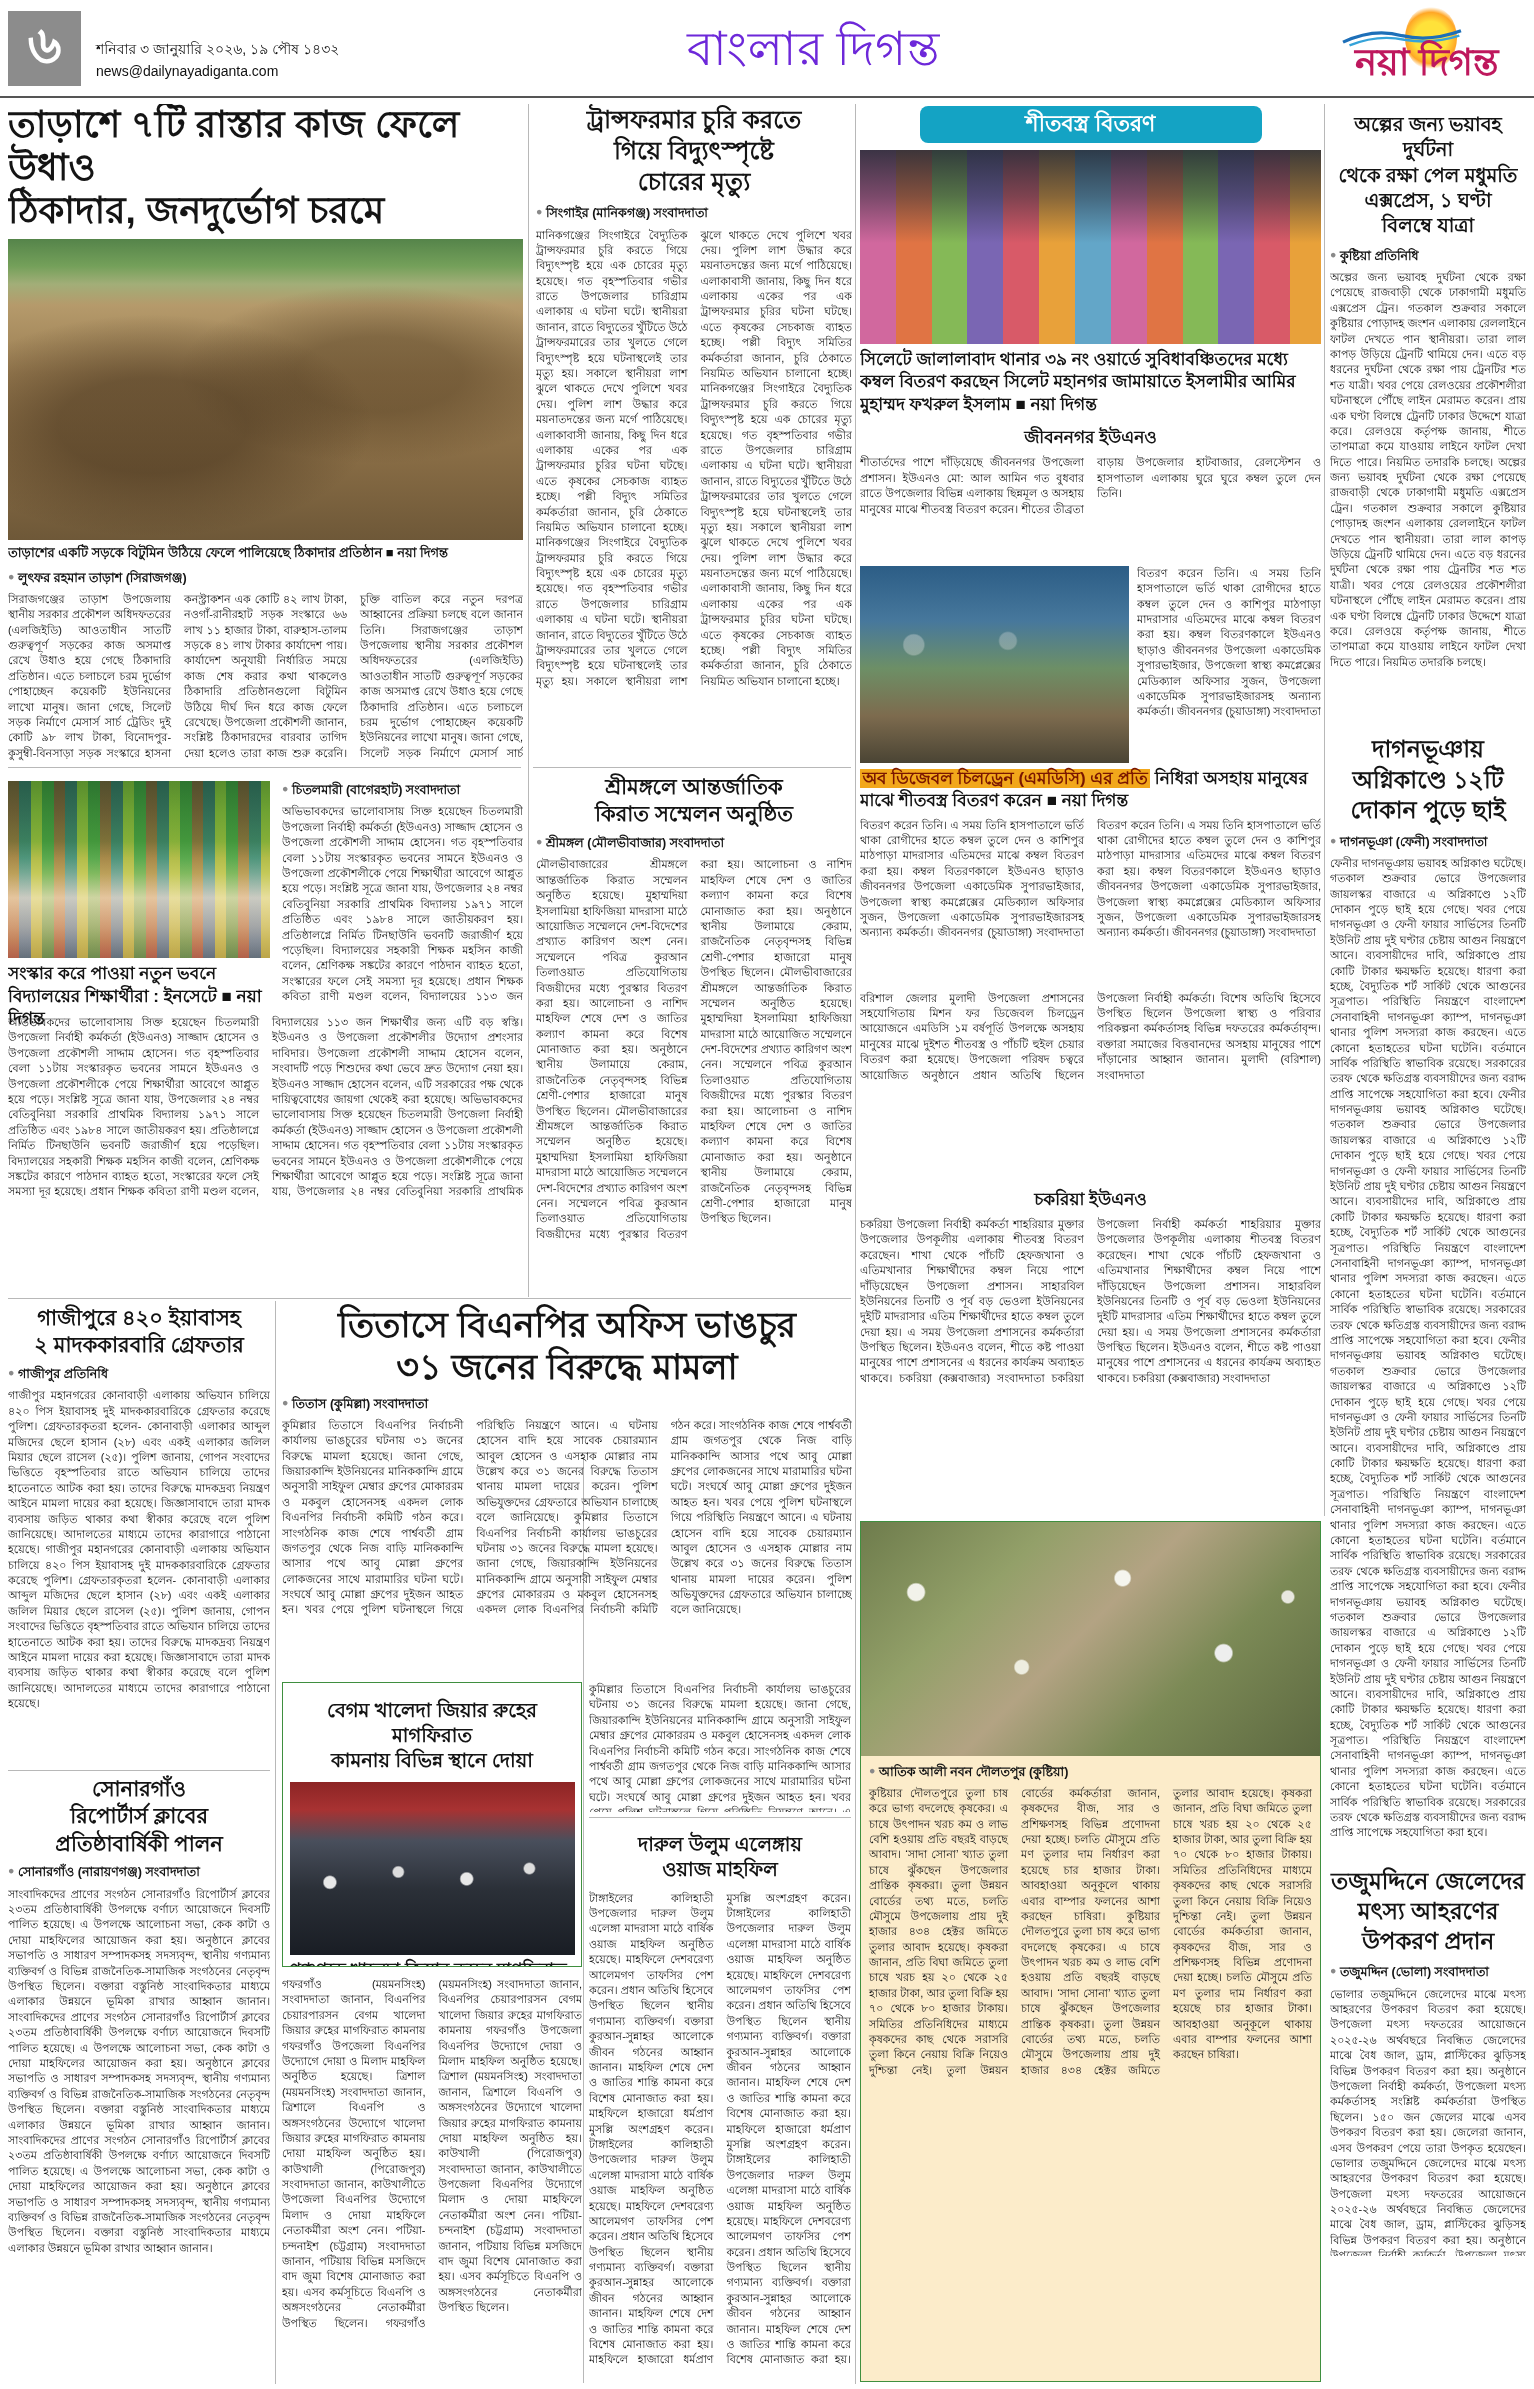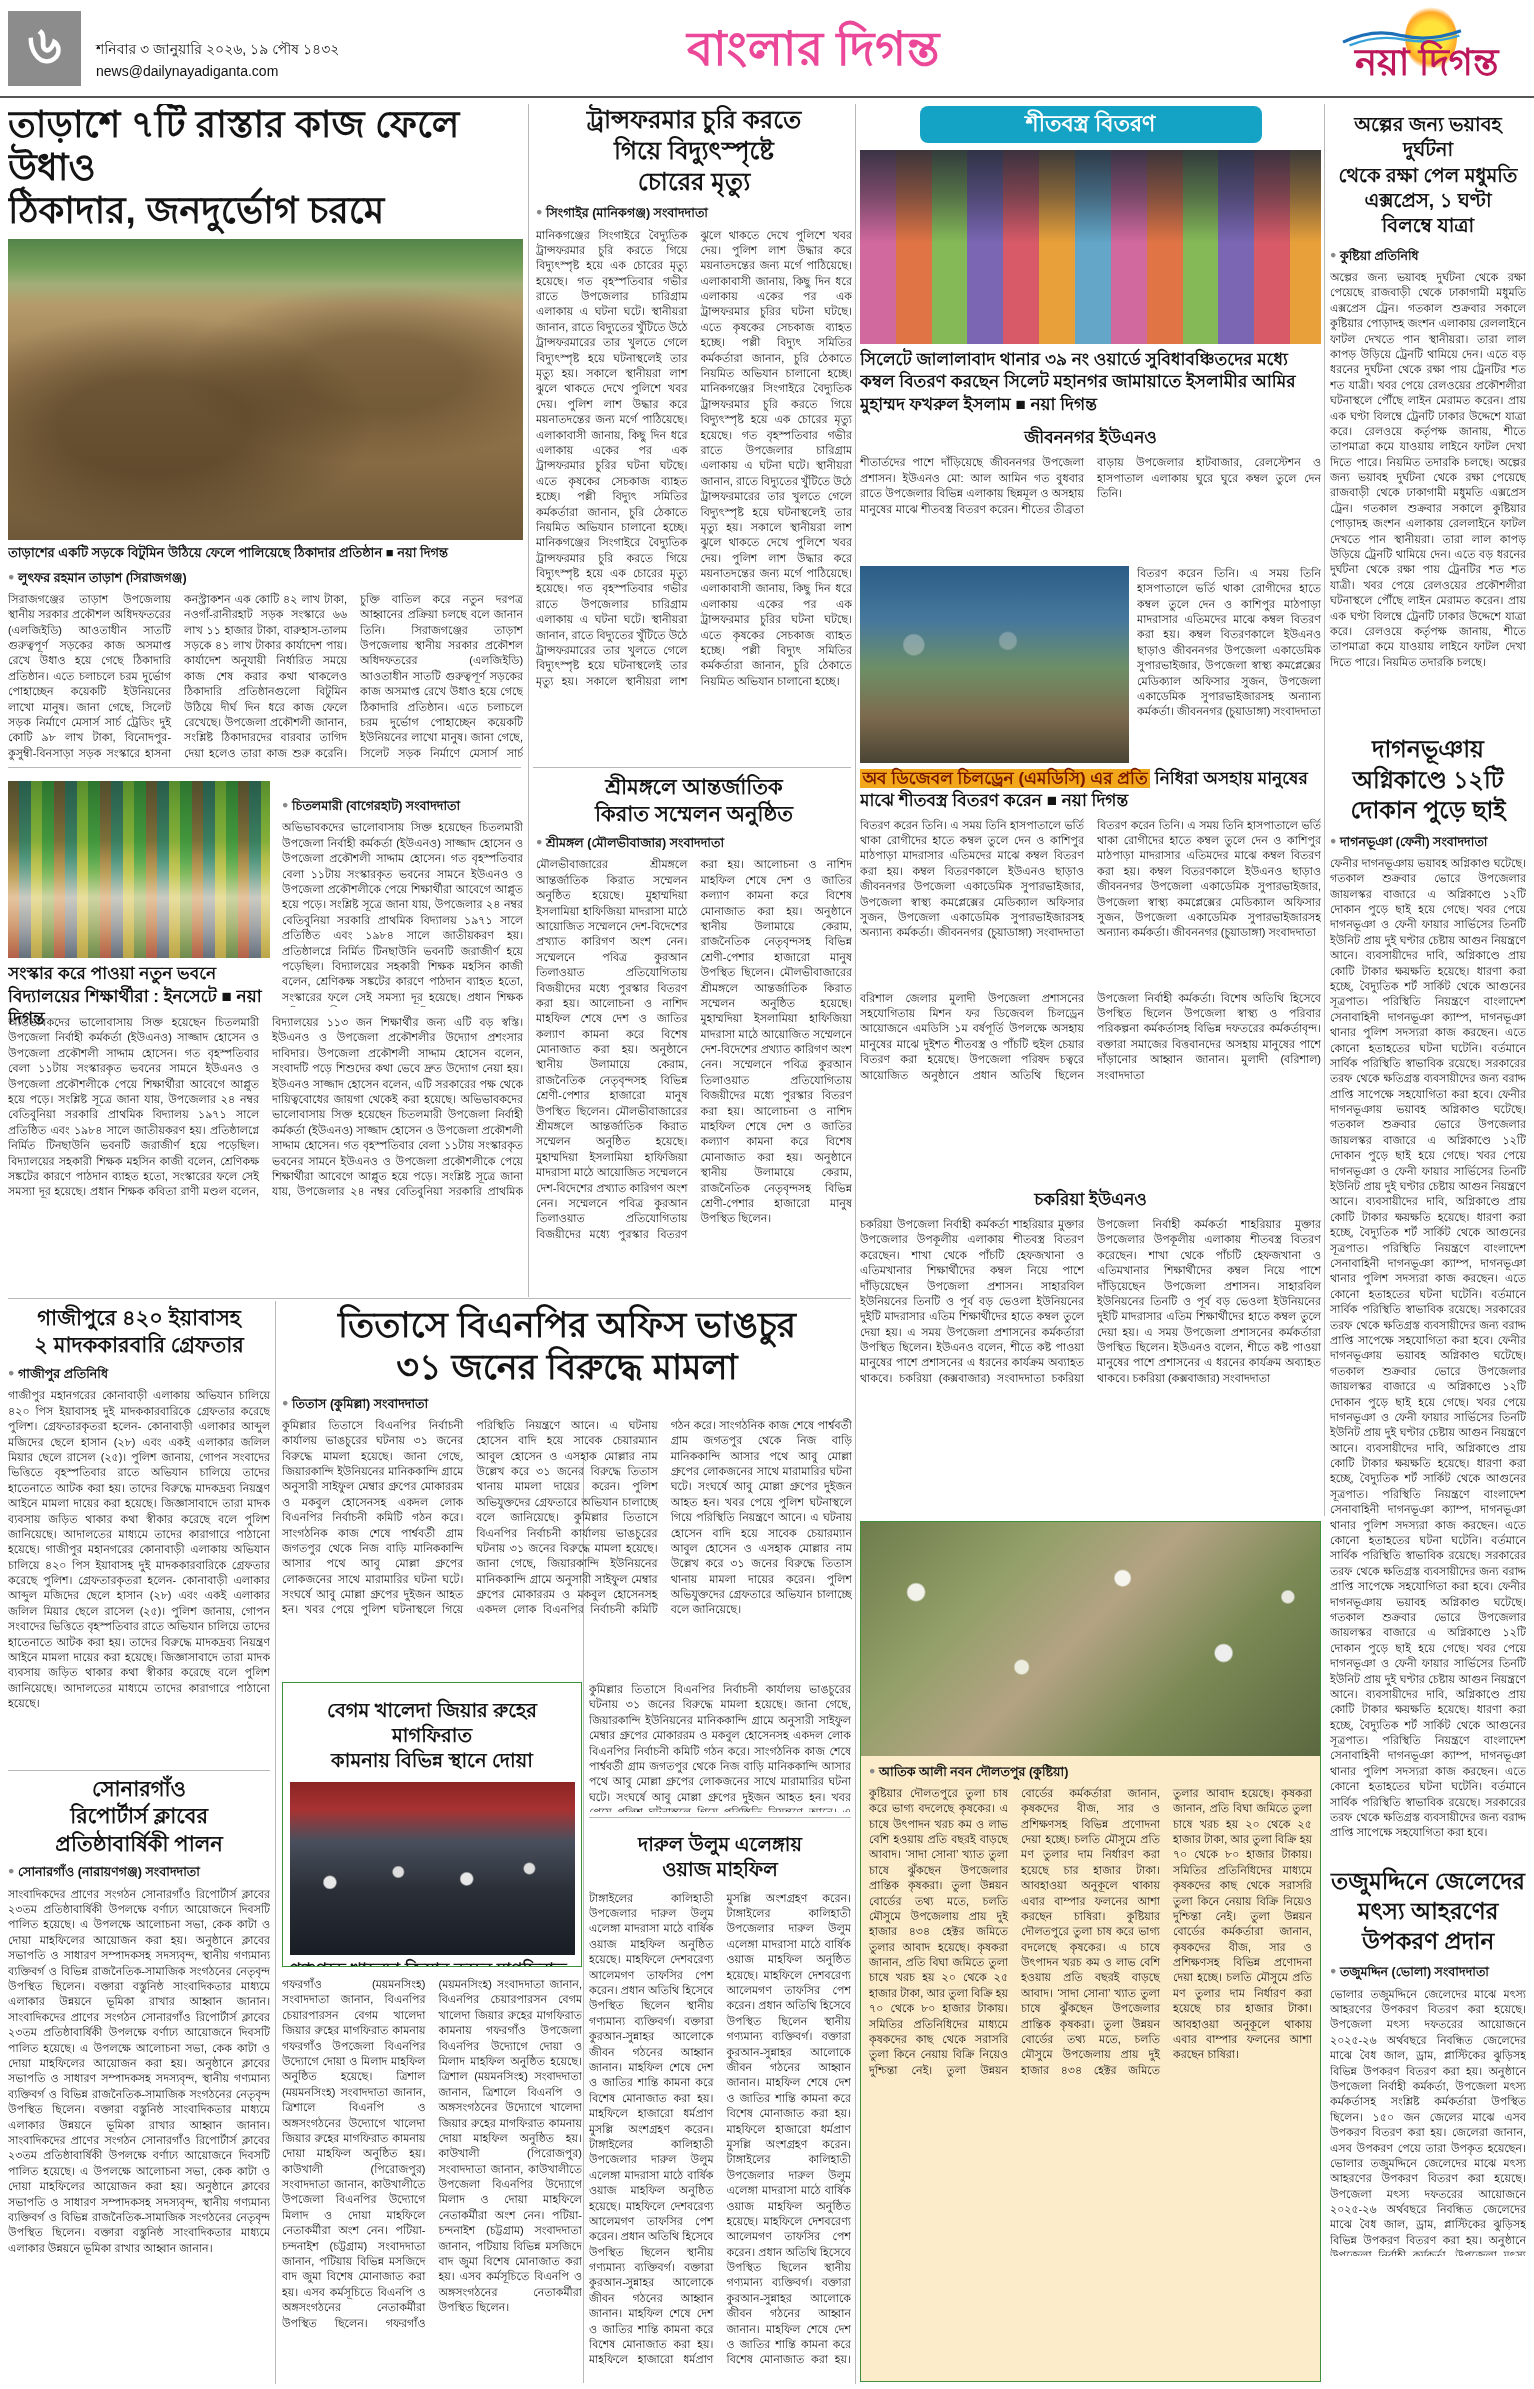--- a/index.html
+++ b/index.html
@@ -4,21 +4,21 @@
 <style>
   html,body{margin:0;padding:0;background:#e8e8e8;}
   .page{position:relative;width:1535px;height:2389px;background:#fff;overflow:hidden;
         font-family:"Liberation Sans","DejaVu Sans",sans-serif;color:#141414;}
   
   .hdr-rule{position:absolute;left:0;top:96px;width:1535px;height:1.6px;background:#555;}
   .pagenum{position:absolute;left:8.1px;top:11.4px;width:73px;height:75px;background:#8c8c8c;
            display:flex;align-items:center;justify-content:center;color:#fff;font-size:52px;font-weight:800;}
   .hmeta{position:absolute;left:96px;top:39px;font-size:14px;line-height:1.55;color:#111;}
   .masthead{position:absolute;left:53%;top:13px;transform:translateX(-50%);
-            font-size:47px;font-weight:700;letter-spacing:0.8px;color:#ec4899;font-family:"Liberation Serif","DejaVu Serif",serif;}
+            font-size:47px;font-weight:400;letter-spacing:0.8px;color:#6d28d9;font-family:"Liberation Serif","DejaVu Serif",serif;}
   .brand{position:absolute;right:14.7px;top:4.9px;width:187px;height:81px;}
   .brand .sun{position:absolute;left:72px;top:1.6px;width:52px;height:64px;border-radius:50%;
               background:radial-gradient(circle,#ffe23a 0 40%,#ffa726 62%,rgba(255,167,38,0) 75%);}
   .brand .swoosh{position:absolute;left:8.1px;top:21px;}
   .brand .btxt{position:absolute;left:0;top:28px;width:187px;text-align:center;font-size:37px;font-weight:800;color:#be185d;
                font-family:"Liberation Serif","DejaVu Serif",serif;}
   
   .sec{position:absolute;box-sizing:border-box;overflow:hidden;}
   .h-xl{font-size:37px;line-height:1.16;font-weight:800;margin:0;}
   .h-lg{font-size:32px;line-height:1.2;font-weight:800;margin:0;text-align:center;}
@@ -133,21 +133,21 @@
 কিরাত সম্মেলন অনুষ্ঠিত</h2>
     <div class="byline"><span class="dot">●</span> <b>শ্রীমঙ্গল (মৌলভীবাজার) সংবাদদাতা</b></div>
     <div class="body cols2" style="height:407px;">মৌলভীবাজারের শ্রীমঙ্গলে আন্তর্জাতিক কিরাত সম্মেলন অনুষ্ঠিত হয়েছে। মুহাম্মদিয়া ইসলামিয়া হাফিজিয়া মাদরাসা মাঠে আয়োজিত সম্মেলনে দেশ-বিদেশের প্রখ্যাত কারিগণ অংশ নেন। সম্মেলনে পবিত্র কুরআন তিলাওয়াত প্রতিযোগিতায় বিজয়ীদের মধ্যে পুরস্কার বিতরণ করা হয়। আলোচনা ও নাশিদ মাহফিল শেষে দেশ ও জাতির কল্যাণ কামনা করে বিশেষ মোনাজাত করা হয়। অনুষ্ঠানে স্থানীয় উলামায়ে কেরাম, রাজনৈতিক নেতৃবৃন্দসহ বিভিন্ন শ্রেণী-পেশার হাজারো মানুষ উপস্থিত ছিলেন। মৌলভীবাজারের শ্রীমঙ্গলে আন্তর্জাতিক কিরাত সম্মেলন অনুষ্ঠিত হয়েছে। মুহাম্মদিয়া ইসলামিয়া হাফিজিয়া মাদরাসা মাঠে আয়োজিত সম্মেলনে দেশ-বিদেশের প্রখ্যাত কারিগণ অংশ নেন। সম্মেলনে পবিত্র কুরআন তিলাওয়াত প্রতিযোগিতায় বিজয়ীদের মধ্যে পুরস্কার বিতরণ করা হয়। আলোচনা ও নাশিদ মাহফিল শেষে দেশ ও জাতির কল্যাণ কামনা করে বিশেষ মোনাজাত করা হয়। অনুষ্ঠানে স্থানীয় উলামায়ে কেরাম, রাজনৈতিক নেতৃবৃন্দসহ বিভিন্ন শ্রেণী-পেশার হাজারো মানুষ উপস্থিত ছিলেন। মৌলভীবাজারের শ্রীমঙ্গলে আন্তর্জাতিক কিরাত সম্মেলন অনুষ্ঠিত হয়েছে। মুহাম্মদিয়া ইসলামিয়া হাফিজিয়া মাদরাসা মাঠে আয়োজিত সম্মেলনে দেশ-বিদেশের প্রখ্যাত কারিগণ অংশ নেন। সম্মেলনে পবিত্র কুরআন তিলাওয়াত প্রতিযোগিতায় বিজয়ীদের মধ্যে পুরস্কার বিতরণ করা হয়। আলোচনা ও নাশিদ মাহফিল শেষে দেশ ও জাতির কল্যাণ কামনা করে বিশেষ মোনাজাত করা হয়। অনুষ্ঠানে স্থানীয় উলামায়ে কেরাম, রাজনৈতিক নেতৃবৃন্দসহ বিভিন্ন শ্রেণী-পেশার হাজারো মানুষ উপস্থিত ছিলেন।</div>
   </div>
 
   <div class="sec" style="left:8.1px;top:773px;width:515px;height:521px;">
     <div style="position:relative;margin-top:8.1px;height:423px;">
       <div class="photo ph-school" style="position:absolute;left:0;top:0;width:262px;height:177px;"></div>
       <div class="cap-s" style="position:absolute;left:0;top:182px;width:262px;">সংস্কার করে পাওয়া নতুন ভবনে বিদ্যালয়ের শিক্ষার্থীরা : ইনসেটে ■ নয়া দিগন্ত</div>
       <div style="position:absolute;left:274px;top:0;width:241px;height:226px;overflow:hidden;">
-        <div class="byline" style="margin-top:16px;"><span class="dot">●</span> <b>চিতলমারী (বাগেরহাট) সংবাদদাতা</b></div>
+        <div class="byline" style="margin-top:0;"><span class="dot">●</span> <b>চিতলমারী (বাগেরহাট) সংবাদদাতা</b></div>
         <div class="body" style="height:199px;">অভিভাবকদের ভালোবাসায় সিক্ত হয়েছেন চিতলমারী উপজেলা নির্বাহী কর্মকর্তা (ইউএনও) সাজ্জাদ হোসেন ও উপজেলা প্রকৌশলী সাদ্দাম হোসেন। গত বৃহস্পতিবার বেলা ১১টায় সংস্কারকৃত ভবনের সামনে ইউএনও ও উপজেলা প্রকৌশলীকে পেয়ে শিক্ষার্থীরা আবেগে আপ্লুত হয়ে পড়ে। সংশ্লিষ্ট সূত্রে জানা যায়, উপজেলার ২৪ নম্বর বেতিবুনিয়া সরকারি প্রাথমিক বিদ্যালয় ১৯৭১ সালে প্রতিষ্ঠিত এবং ১৯৮৪ সালে জাতীয়করণ হয়। প্রতিষ্ঠালগ্নে নির্মিত টিনছাউনি ভবনটি জরাজীর্ণ হয়ে পড়েছিল। বিদ্যালয়ের সহকারী শিক্ষক মহসিন কাজী বলেন, শ্রেণিকক্ষ সঙ্কটের কারণে পাঠদান ব্যাহত হতো, সংস্কারের ফলে সেই সমস্যা দূর হয়েছে। প্রধান শিক্ষক কবিতা রাণী মণ্ডল বলেন, বিদ্যালয়ের ১১৩ জন শিক্ষার্থীর জন্য এটি বড় স্বস্তি। ইউএনও ও উপজেলা প্রকৌশলীর উদ্যোগ প্রশংসার দাবিদার। উপজেলা প্রকৌশলী সাদ্দাম হোসেন বলেন, সংবাদটি পড়ে শিশুদের কথা ভেবে দ্রুত উদ্যোগ নেয়া হয়। ইউএনও সাজ্জাদ হোসেন বলেন, এটি সরকারের পক্ষ থেকে দায়িত্ববোধের জায়গা থেকেই করা হয়েছে।</div>
       </div>
       <div class="body cols2" style="position:absolute;left:0;top:234px;width:515px;height:187px;">অভিভাবকদের ভালোবাসায় সিক্ত হয়েছেন চিতলমারী উপজেলা নির্বাহী কর্মকর্তা (ইউএনও) সাজ্জাদ হোসেন ও উপজেলা প্রকৌশলী সাদ্দাম হোসেন। গত বৃহস্পতিবার বেলা ১১টায় সংস্কারকৃত ভবনের সামনে ইউএনও ও উপজেলা প্রকৌশলীকে পেয়ে শিক্ষার্থীরা আবেগে আপ্লুত হয়ে পড়ে। সংশ্লিষ্ট সূত্রে জানা যায়, উপজেলার ২৪ নম্বর বেতিবুনিয়া সরকারি প্রাথমিক বিদ্যালয় ১৯৭১ সালে প্রতিষ্ঠিত এবং ১৯৮৪ সালে জাতীয়করণ হয়। প্রতিষ্ঠালগ্নে নির্মিত টিনছাউনি ভবনটি জরাজীর্ণ হয়ে পড়েছিল। বিদ্যালয়ের সহকারী শিক্ষক মহসিন কাজী বলেন, শ্রেণিকক্ষ সঙ্কটের কারণে পাঠদান ব্যাহত হতো, সংস্কারের ফলে সেই সমস্যা দূর হয়েছে। প্রধান শিক্ষক কবিতা রাণী মণ্ডল বলেন, বিদ্যালয়ের ১১৩ জন শিক্ষার্থীর জন্য এটি বড় স্বস্তি। ইউএনও ও উপজেলা প্রকৌশলীর উদ্যোগ প্রশংসার দাবিদার। উপজেলা প্রকৌশলী সাদ্দাম হোসেন বলেন, সংবাদটি পড়ে শিশুদের কথা ভেবে দ্রুত উদ্যোগ নেয়া হয়। ইউএনও সাজ্জাদ হোসেন বলেন, এটি সরকারের পক্ষ থেকে দায়িত্ববোধের জায়গা থেকেই করা হয়েছে। অভিভাবকদের ভালোবাসায় সিক্ত হয়েছেন চিতলমারী উপজেলা নির্বাহী কর্মকর্তা (ইউএনও) সাজ্জাদ হোসেন ও উপজেলা প্রকৌশলী সাদ্দাম হোসেন। গত বৃহস্পতিবার বেলা ১১টায় সংস্কারকৃত ভবনের সামনে ইউএনও ও উপজেলা প্রকৌশলীকে পেয়ে শিক্ষার্থীরা আবেগে আপ্লুত হয়ে পড়ে। সংশ্লিষ্ট সূত্রে জানা যায়, উপজেলার ২৪ নম্বর বেতিবুনিয়া সরকারি প্রাথমিক বিদ্যালয় ১৯৭১ সালে প্রতিষ্ঠিত এবং ১৯৮৪ সালে জাতীয়করণ হয়। প্রতিষ্ঠালগ্নে নির্মিত টিনছাউনি ভবনটি জরাজীর্ণ হয়ে পড়েছিল। বিদ্যালয়ের সহকারী শিক্ষক মহসিন কাজী বলেন, শ্রেণিকক্ষ সঙ্কটের কারণে পাঠদান ব্যাহত হতো, সংস্কারের ফলে সেই সমস্যা দূর হয়েছে। প্রধান শিক্ষক কবিতা রাণী মণ্ডল বলেন, বিদ্যালয়ের ১১৩ জন শিক্ষার্থীর জন্য এটি বড় স্বস্তি। ইউএনও ও উপজেলা প্রকৌশলীর উদ্যোগ প্রশংসার দাবিদার। উপজেলা প্রকৌশলী সাদ্দাম হোসেন বলেন, সংবাদটি পড়ে শিশুদের কথা ভেবে দ্রুত উদ্যোগ নেয়া হয়। ইউএনও সাজ্জাদ হোসেন বলেন, এটি সরকারের পক্ষ থেকে দায়িত্ববোধের জায়গা থেকেই করা হয়েছে।</div>
     </div>
   </div>
 
   <div class="sec" style="left:8.1px;top:1304px;width:262px;height:462px;">
     <h3 class="h-sm pre">গাজীপুরে ৪২০ ইয়াবাসহ
 ২ মাদককারবারি গ্রেফতার</h3>
     <div class="byline"><span class="dot">●</span> <b>গাজীপুর প্রতিনিধি</b></div>

